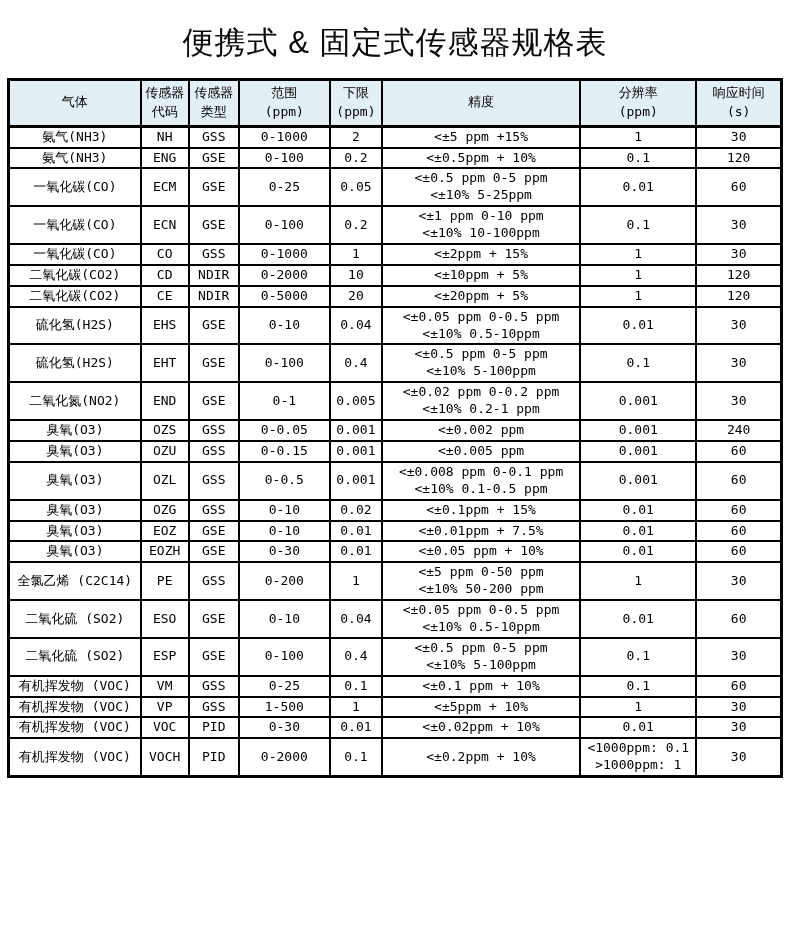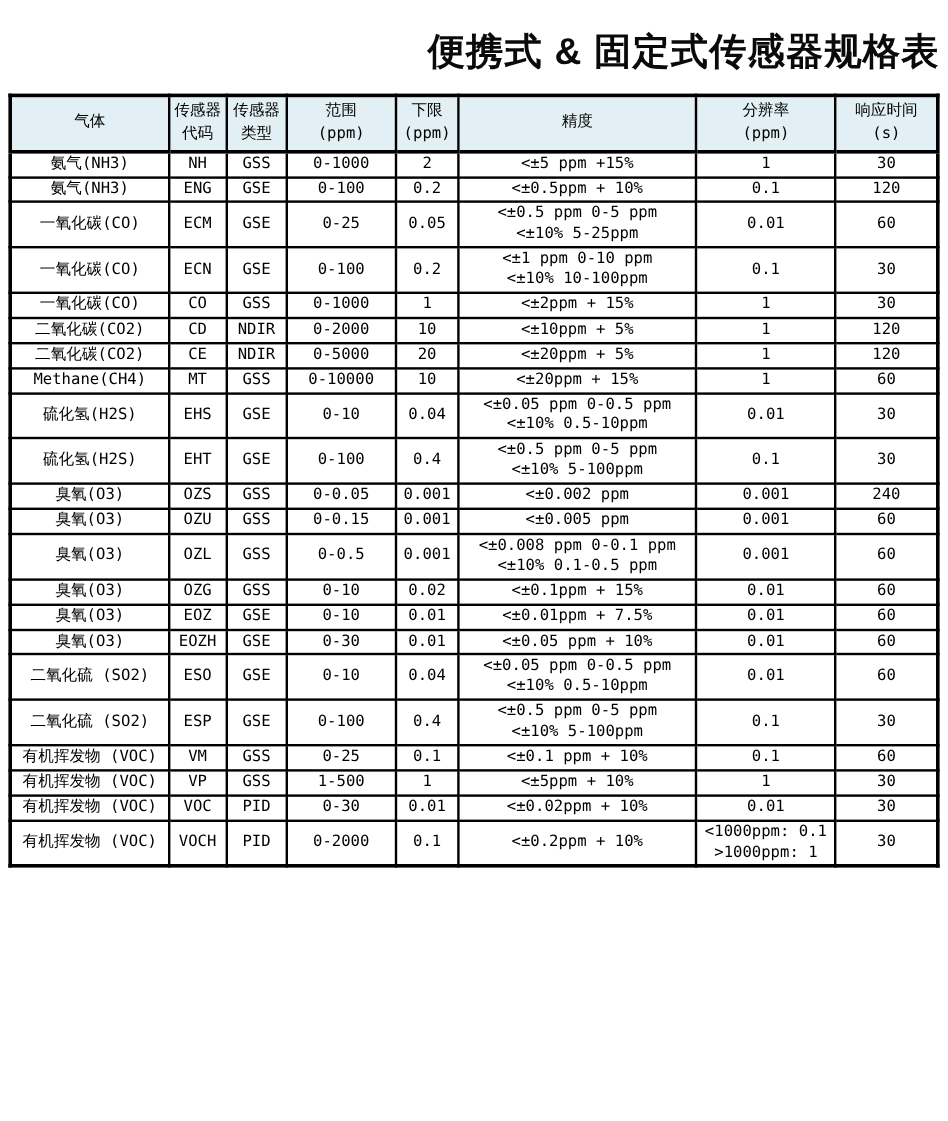--- a/index.html
+++ b/index.html
@@ -11,22 +11,22 @@
     color: #000000;
   }
   .page {
     width: 790px;
     box-sizing: border-box;
     padding: 20px 7px 10px 7px;
   }
   .page-title {
     font-family: "Liberation Sans", "DejaVu Sans", sans-serif;
     font-size: 31px;
-    font-weight: bold;
-    text-align: right;
+    font-weight: normal;
+    text-align: center;
     color: #0a0a0a;
     margin: 2px 0 14px 0;
     letter-spacing: 1px;
   }
   table.spec-table {
     border-collapse: collapse;
     table-layout: fixed;
     width: 776px;
     border: 3px solid #000000;
   }
@@ -168,30 +168,20 @@
     <td>0-5000</td>
     <td>20</td>
     <td>&lt;±20ppm + 5%</td>
     <td>1</td>
     <td>120</td>
   </tr>
 
 
 
 
-  <tr>
-    <td>Methane(CH4)</td>
-    <td>MT</td>
-    <td>GSS</td>
-    <td>0-10000</td>
-    <td>10</td>
-    <td>&lt;±20ppm + 15%</td>
-    <td>1</td>
-    <td>60</td>
-  </tr>
 
   <tr>
     <td>硫化氢(H2S)</td>
     <td>EHS</td>
     <td>GSE</td>
     <td>0-10</td>
     <td>0.04</td>
     <td>&lt;±0.05 ppm 0-0.5 ppm
 &lt;±10% 0.5-10ppm</td>
     <td>0.01</td>
@@ -203,20 +193,31 @@
     <td>EHT</td>
     <td>GSE</td>
     <td>0-100</td>
     <td>0.4</td>
     <td>&lt;±0.5 ppm 0-5 ppm
 &lt;±10% 5-100ppm</td>
     <td>0.1</td>
     <td>30</td>
   </tr>
 
+  <tr>
+    <td>二氧化氮(NO2)</td>
+    <td>END</td>
+    <td>GSE</td>
+    <td>0-1</td>
+    <td>0.005</td>
+    <td>&lt;±0.02 ppm 0-0.2 ppm
+&lt;±10% 0.2-1 ppm</td>
+    <td>0.001</td>
+    <td>30</td>
+  </tr>
 
 
   <tr>
     <td>臭氧(O3)</td>
     <td>OZS</td>
     <td>GSS</td>
     <td>0-0.05</td>
     <td>0.001</td>
     <td>&lt;±0.002 ppm</td>
     <td>0.001</td>
@@ -273,20 +274,31 @@
     <td>EOZH</td>
     <td>GSE</td>
     <td>0-30</td>
     <td>0.01</td>
     <td>&lt;±0.05 ppm + 10%</td>
     <td>0.01</td>
     <td>60</td>
   </tr>
 
 
+  <tr>
+    <td>全氯乙烯 (C2C14)</td>
+    <td>PE</td>
+    <td>GSS</td>
+    <td>0-200</td>
+    <td>1</td>
+    <td>&lt;±5 ppm 0-50 ppm
+&lt;±10% 50-200 ppm</td>
+    <td>1</td>
+    <td>30</td>
+  </tr>
 
   <tr>
     <td>二氧化硫 (SO2)</td>
     <td>ESO</td>
     <td>GSE</td>
     <td>0-10</td>
     <td>0.04</td>
     <td>&lt;±0.05 ppm 0-0.5 ppm
 &lt;±10% 0.5-10ppm</td>
     <td>0.01</td>

